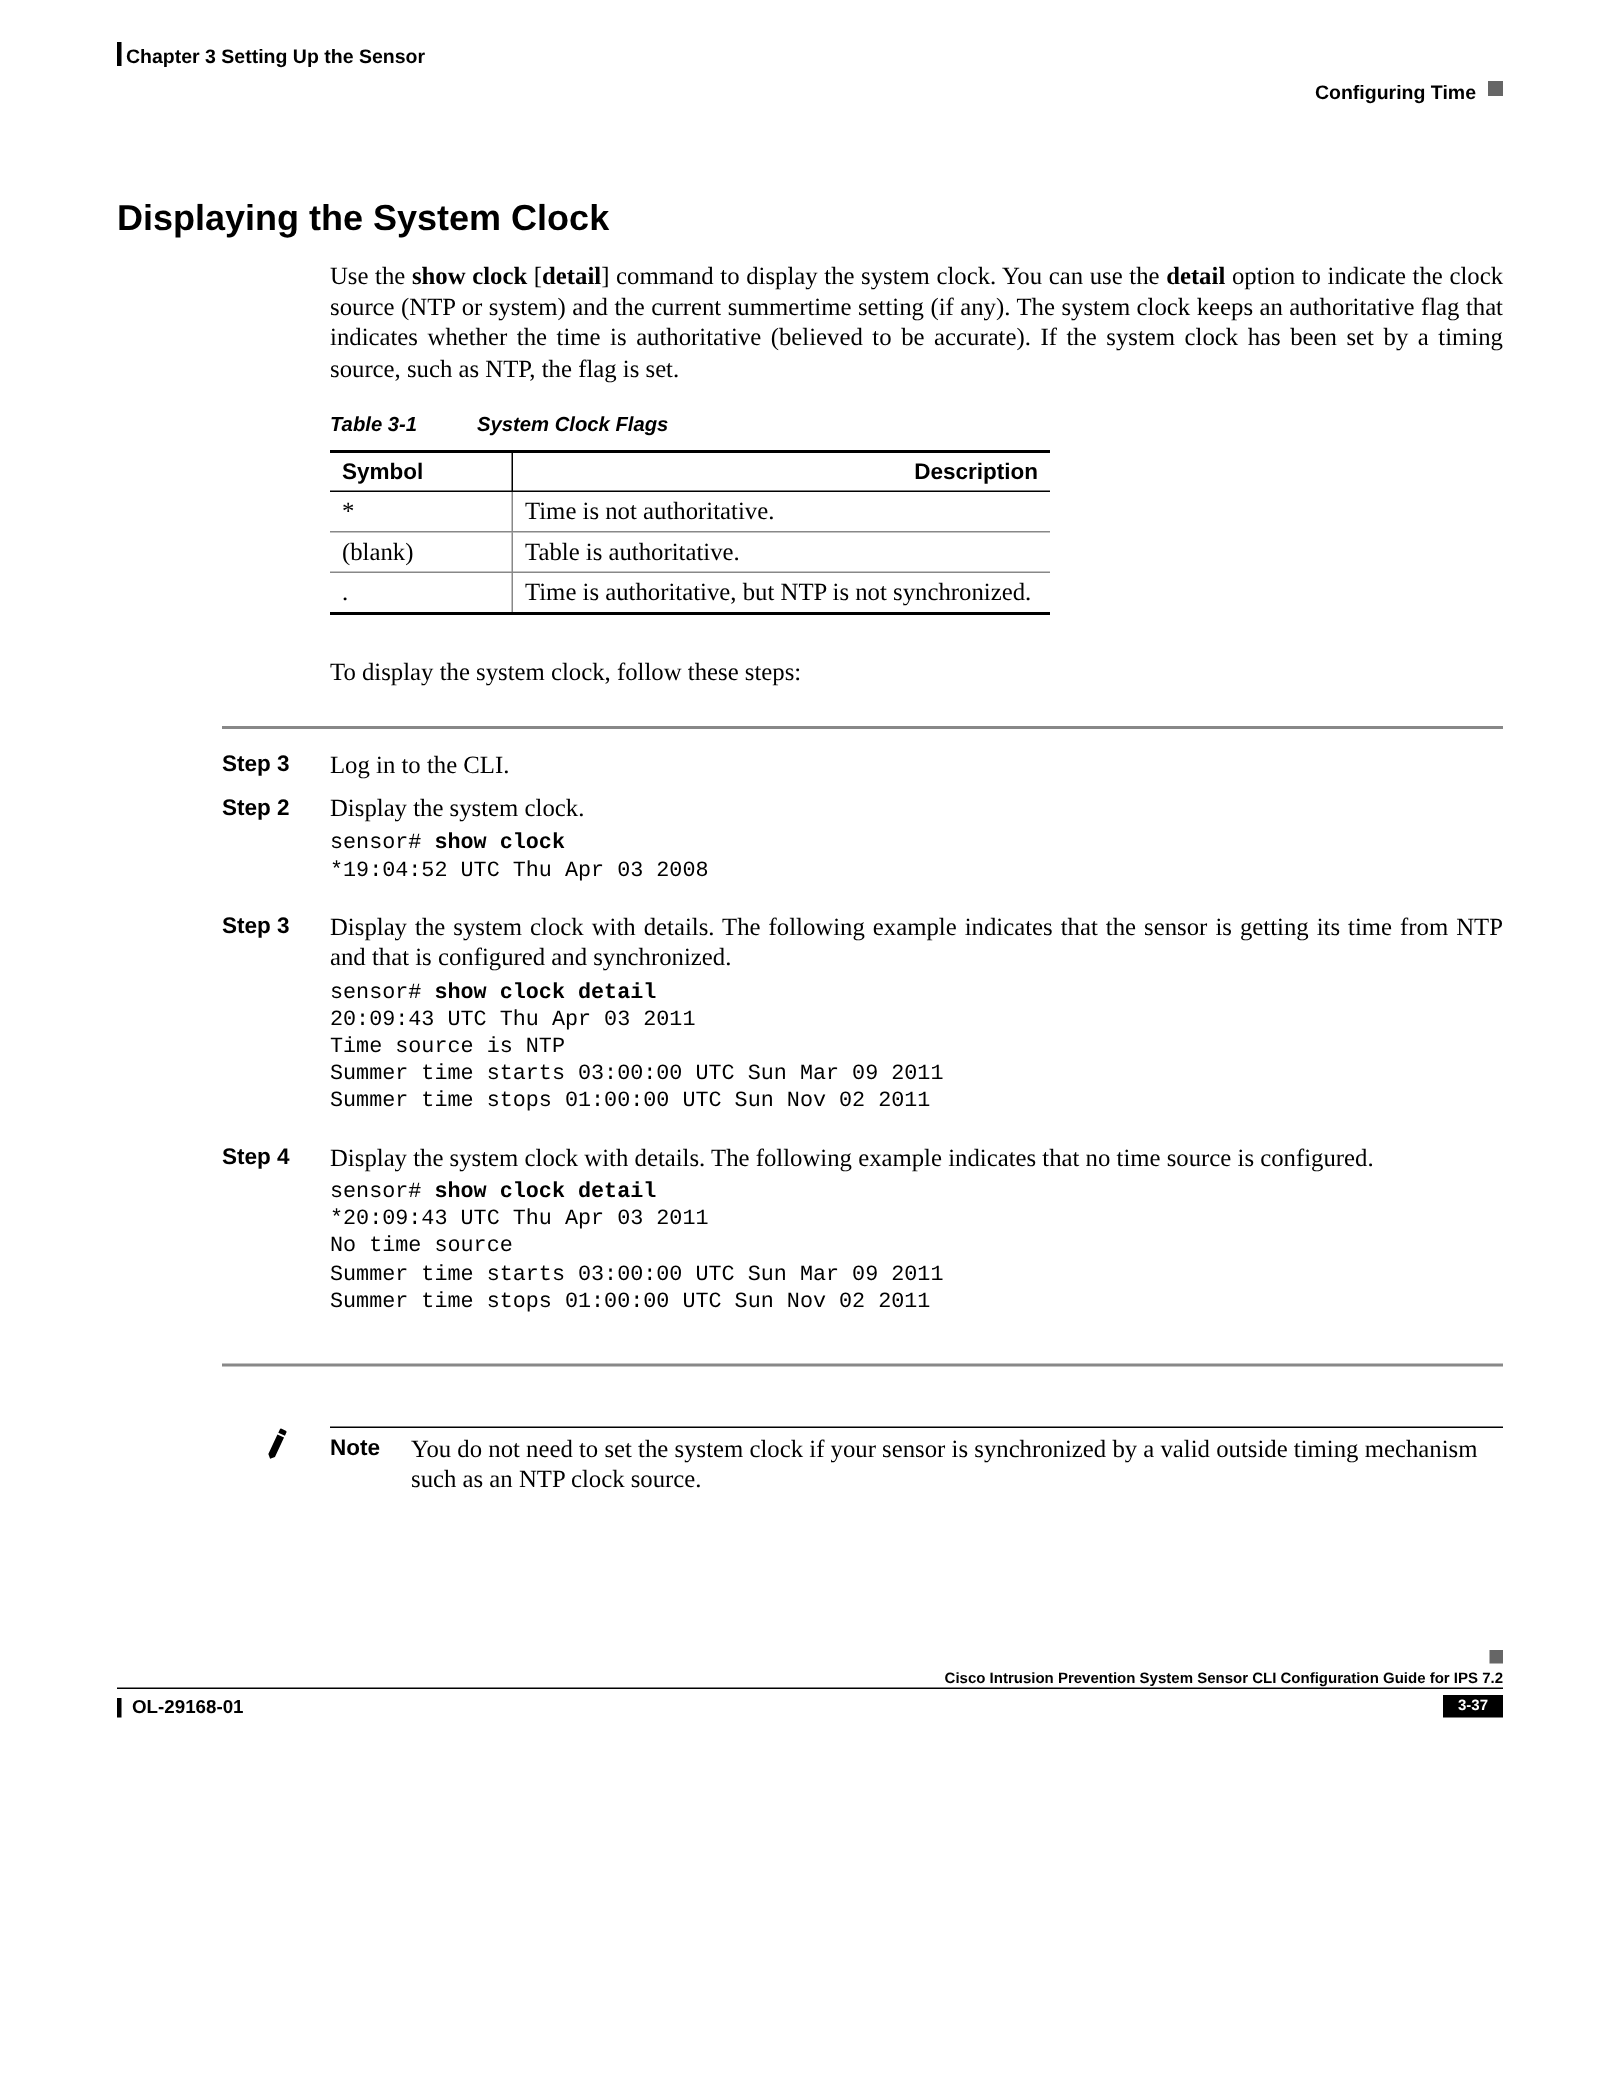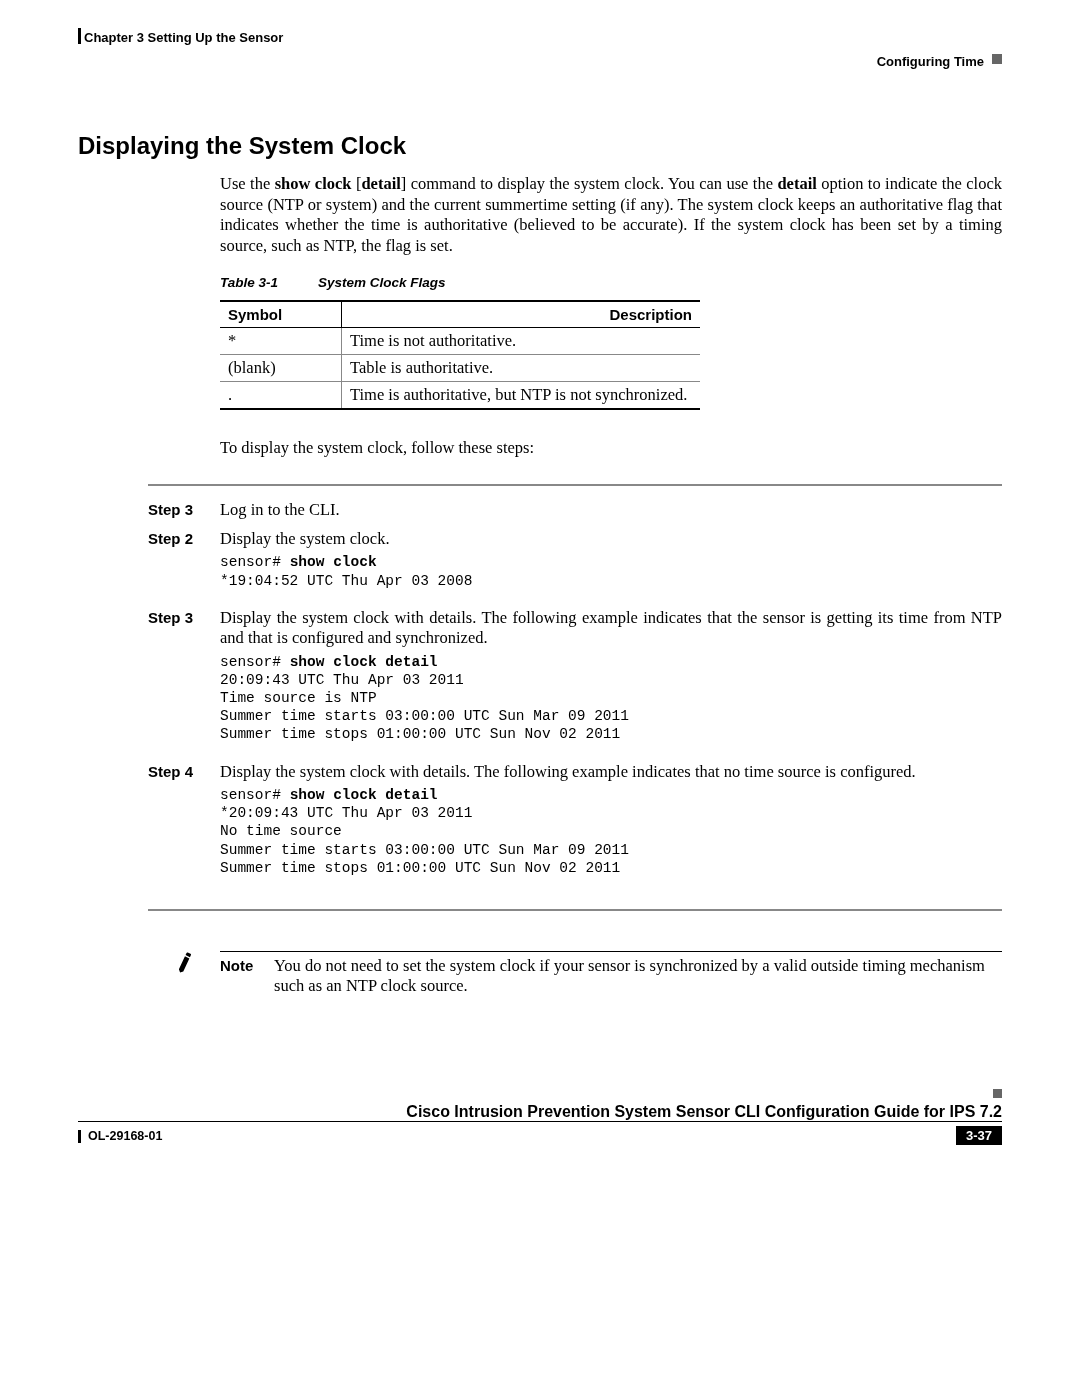--- a/index.html
+++ b/index.html
@@ -181,21 +181,21 @@
   .footer {
     position: absolute;
     bottom: 28px;
     left: 78px;
     right: 78px;
   }
   .footer-rule { border-top:1px solid #000; margin-bottom:4px; }
   .footer-title {
     font-family: Arial, Helvetica, sans-serif;
     font-weight: bold;
-    font-size: 16px;
+    font-size: 10px;
     text-align: right;
   }
   .footer-row {
     display:flex;
     justify-content: space-between;
     align-items:center;
     margin-top:4px;
   }
   .footer-doc {
     font-family: Arial, Helvetica, sans-serif;
@@ -206,21 +206,21 @@
   }
   .footer-doc::before {
     content:"";
     position:absolute; left:0; top:1px; width:3px; height:13px; background:#000;
   }
   .page-num {
     font-family: Arial, Helvetica, sans-serif;
     font-weight: bold;
     color: #fff;
     background: #000;
-    font-size: 13px;
+    font-size: 10px;
     padding: 2px 10px;
   }
   .footer-sq {
     width:9px; height:9px; background:#666;
     position:absolute; right:0; top:-14px;
   }
 </style>
 </head>
 <body>
 

